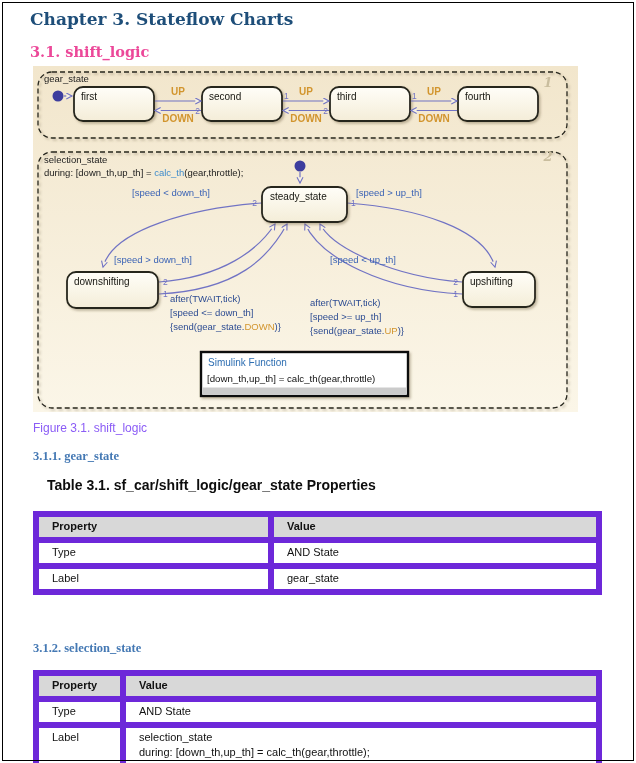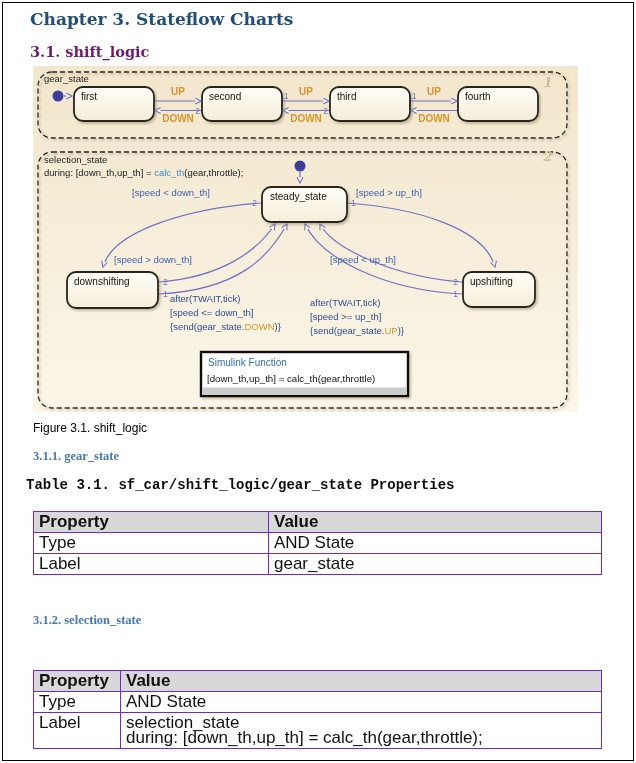--- a/index.html
+++ b/index.html
@@ -3,29 +3,29 @@
 <meta charset="utf-8">
 <style>
   html,body{margin:0;padding:0;background:#fff;}
   .page{position:relative;width:636px;height:763px;background:#ffffff;overflow:hidden;
         font-family:"Liberation Sans","DejaVu Sans",sans-serif;color:#111;}
   .frame{position:absolute;inset:2px;border:1px solid #000;pointer-events:none;}
   .abs{position:absolute;}
   h1.chapter{left:30px;top:9px;margin:0;font-family:"DejaVu Serif",serif;
      font-size:17px;font-weight:bold;color:#1e4e79;}
   h2.section{left:30px;top:43px;margin:0;font-family:"DejaVu Serif",serif;
-     font-size:14.5px;font-weight:bold;color:#701a75;}
+     font-size:14.5px;font-weight:bold;color:#ec4899;}
   h3.subsection{margin:0;font-family:Liberation Serif, serif;
      font-size:12.5px;font-weight:bold;color:#4579b4;}
-  .caption{font-size:12px;color:#000000;}
+  .caption{font-size:12px;color:#8b5cf6;}
   .tbl-title{font-size:14px;font-weight:bold;color:#0d0d0d;}
   table.props{border-collapse:collapse;width:569px;table-layout:fixed;
      border:1.4px solid #1a1a1a;background:#fff;}
-  table.props th,table.props td{border:1px solid #6d28d9;font-size:17px;line-height:15px;
-     padding:2px 5px 3px 5px;text-align:left;vertical-align:top;white-space:pre-line;
+  table.props th,table.props td{border:6px solid #6d28d9;font-size:11px;line-height:15px;
+     padding:2px 5px 3px 13px;text-align:left;vertical-align:top;white-space:pre-line;
      overflow:hidden;}
   table.props th{background:#d8d8d8;font-weight:bold;}
   table.t1 col.c1{width:235px;}
   table.t2 col.c1{width:87px;}
   
   svg text{font-family:"Liberation Sans","DejaVu Sans",sans-serif;}
   .lbl{font-size:9.5px;fill:#1c1c1c;}
   .st{font-size:10px;fill:#15150f;}
   .cond{font-size:9.5px;fill:#3b63b5;}
   .act{font-size:9.5px;fill:#2d4c92;}
@@ -155,21 +155,21 @@
       <rect x="168" y="286" width="207" height="44" fill="#ffffff" stroke="#101010" stroke-width="2.4" filter="url(#sh)"></rect>
       <rect x="170" y="321.5" width="203" height="7" fill="#cbcbcb"></rect>
       <text class="slt" x="175" y="300">Simulink Function</text>
       <text class="slb" x="174" y="316">[down_th,up_th] = calc_th(gear,throttle)</text>
     </g>
   </svg>
 
   <div class="caption abs" style="left:33px;top:421px;">Figure 3.1. shift_logic</div>
 
   <h3 class="subsection abs" style="left:33px;top:449px;">3.1.1. gear_state</h3>
-  <div class="tbl-title abs" style="left:26px;top:477px;font-family:Liberation Mono, monospace;">Table 3.1. sf_car/shift_logic/gear_state Properties</div>
+  <div class="tbl-title abs" style="left:47px;top:477px;">Table 3.1. sf_car/shift_logic/gear_state Properties</div>
 
   <table class="props t1 abs" style="left:33px;top:511px;">
     <colgroup>
         <col class="c1">
         <col>
       </colgroup>
     <thead>
         <tr>
           <th>Property</th>
           <th>Value</th>
@@ -180,21 +180,21 @@
           <td>Type</td>
           <td>AND State</td>
         </tr>
         <tr>
           <td>Label</td>
           <td>gear_state</td>
         </tr>
       </tbody>
   </table>
 
-  <h3 class="subsection abs" style="left:33px;top:613px;">3.1.2. selection_state</h3>
+  <h3 class="subsection abs" style="left:33px;top:641px;">3.1.2. selection_state</h3>
 
   <table class="props t2 abs" style="left:33px;top:670px;">
     <colgroup>
         <col class="c1">
         <col>
       </colgroup>
     <thead>
         <tr>
           <th>Property</th>
           <th>Value</th>

